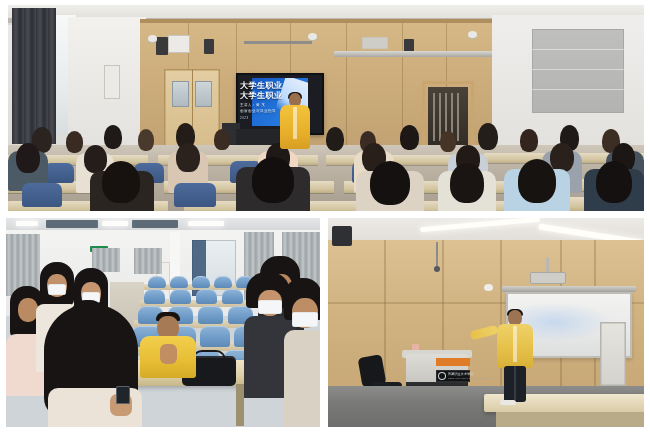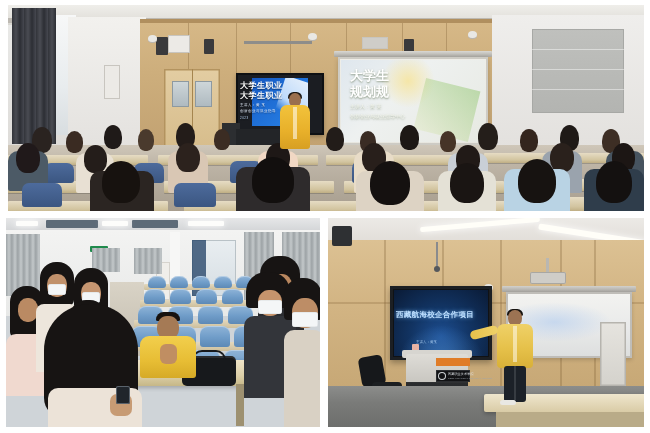--- a/index.html
+++ b/index.html
@@ -288,27 +288,20 @@
     <div class="p1-tv">
       <div class="slide"></div>
       <span class="tvtxt l1">大学生职业</span>
       <span class="tvtxt l2">大学生职业</span>
       <span class="tvtxt l3">主讲人：黄 某</span>
       <span class="tvtxt l4">创新创业与就业指导</span>
       <span class="tvtxt l5">2023</span>
     </div>
 
     <div class="p1-projbar"></div>
-    <div class="p1-proj">
-      <div class="ps"></div>
-      <span class="pjtxt l1">大学生</span>
-      <span class="pjtxt l2">规划规</span>
-      <span class="pjtxt l3">主讲人：黄 某</span>
-      <span class="pjtxt l4">创新创业与就业指导中心</span>
-    </div>
 
     <div class="p1-podium"></div>
     <div class="p1-blackfront"></div>
 
     <div class="p1-person">
       <span class="hair"></span>
       <span class="head"></span>
       <span class="body"></span>
     </div>
 
@@ -541,25 +534,20 @@
       <i class="p3-seamh" style="top:62px"></i>
     </div>
 
     <div class="p3-spk"></div>
     <div class="p3-mic"></div>
     <div class="p3-projarm"></div>
     <div class="p3-projector"></div>
     <div class="p3-cam" style="left:156px;top:66px;"></div>
     <div class="p3-cam" style="left:288px;top:72px;"></div>
 
-    <div class="p3-tv">
-      <div class="scr"></div>
-      <span class="p3tvtxt">西藏航海校企合作项目</span>
-      <span class="p3tvsub">主讲人：黄某</span>
-    </div>
     <div class="p3-tvstand"></div>
 
     <div class="p3-scrbar"></div>
     <div class="p3-scr"></div>
     <div class="p3-scrglow"></div>
 
     <div class="p3-doorR"></div>
 
     <div class="p3-person">
       <span class="hair"></span>

